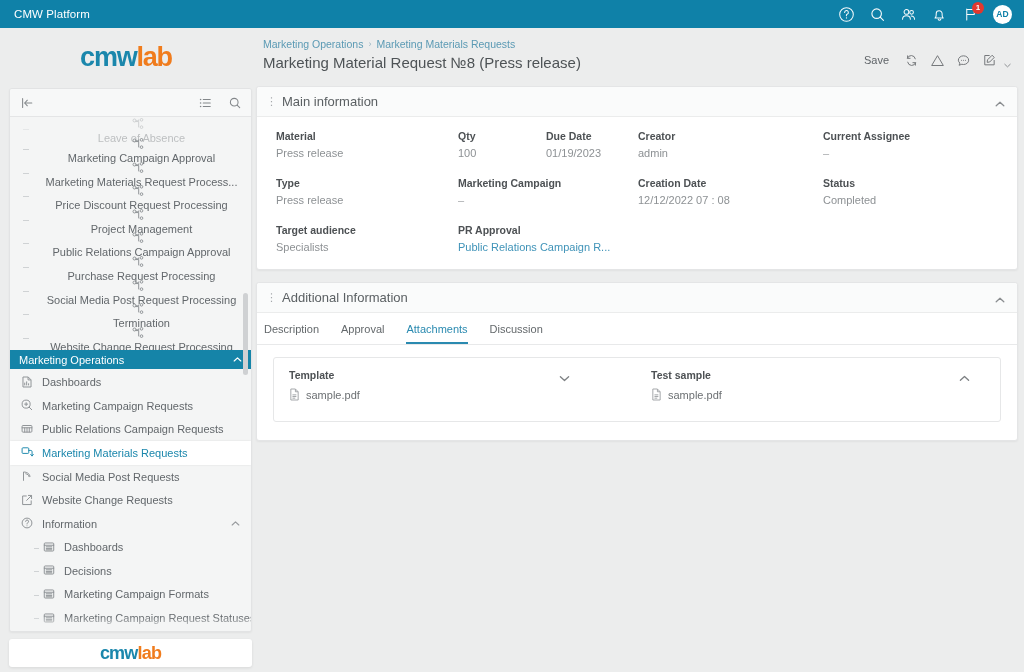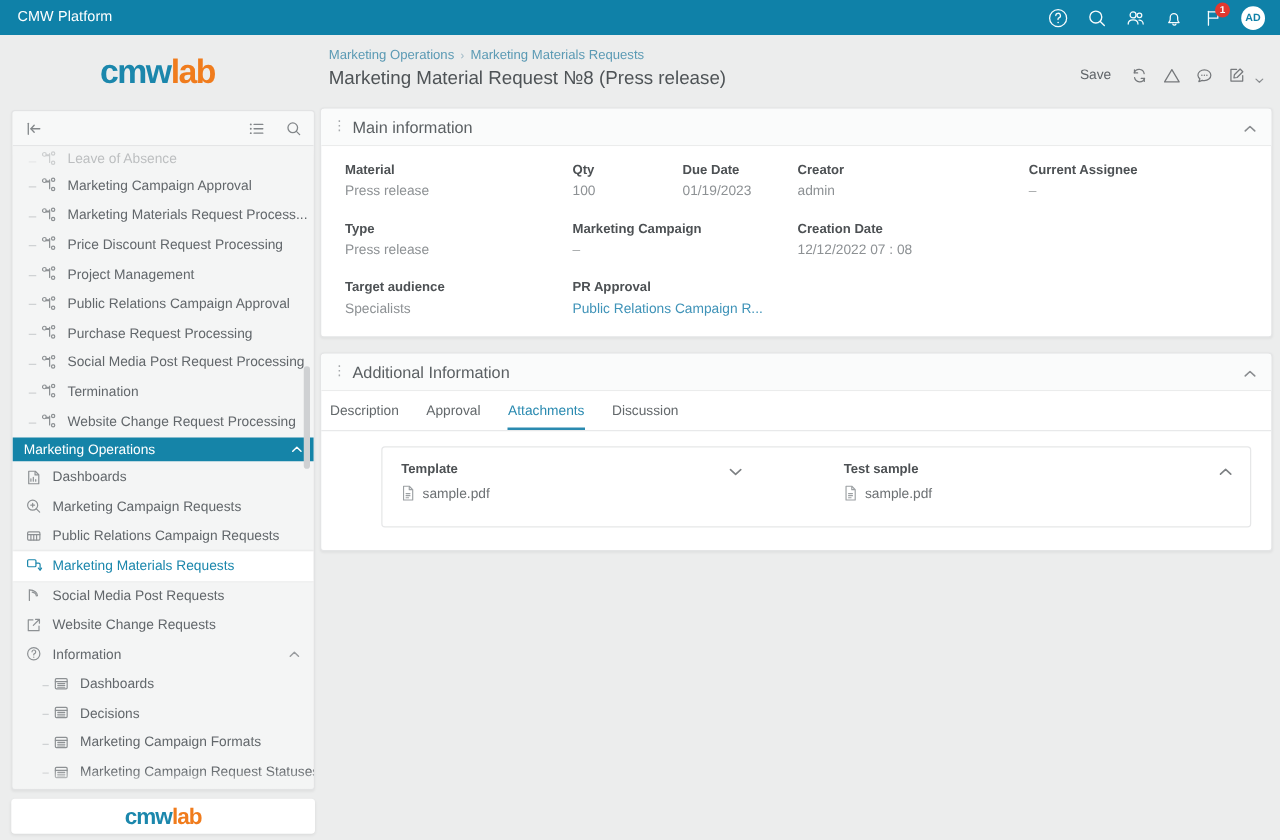--- a/index.html
+++ b/index.html
@@ -71,21 +71,21 @@
   .side-toolbar .sp { margin-left: auto; }
   .sticon { width: 14px; height: 14px; display: block; color: #83878a; }
   .side-list { position: relative; height: 515px; }
 
   .si {
     display: flex; align-items: center; height: 23.6px; font-size: 11px;
     color: #62676b; padding-left: 10px; white-space: nowrap; position: relative;
   }
   .si .ico { width: 15px; height: 15px; margin-right: 7px; flex: none; color: #8d9194; }
   .si .ico svg { display: block; }
-  .si.child { padding-left: 22px; }
+  .si.child { padding-left: 22px; flex-direction: column; }
   .si.child2 { padding-left: 32px; }
   .si .tdash {
     position: absolute; left: 13px; width: 6px; border-top: 1px solid #cfd2d4; top: 12px;
   }
   .si .tdash2 {
     position: absolute; left: 24px; width: 5px; border-top: 1px solid #cfd2d4; top: 12px;
   }
   .si.selected { background: #ffffff; color: #1b87ac; box-shadow: 0 0 2px rgba(0,0,0,.10); }
   .si.selected .ico { color: #1b87ac; }
   .si.group {
@@ -143,21 +143,21 @@
   .fval { font-size: 11px; color: #8d9194; }
   .fval.link { color: #3f93b8; cursor: pointer; }
   .fval.dash { color: #a6a9ab; }
 
   
   .tabs { display: flex; padding: 10px 0 0 7px; gap: 22px; border-bottom: 1px solid #e8e9ea; }
   .tab { font-size: 11px; color: #63686b; padding-bottom: 7px; border-bottom: 2px solid transparent; }
   .tab.active { color: #2a8ab0; border-bottom-color: #2a8ab0; }
 
   .att-wrap { padding: 12px 16px 18px 16px; }
-  .att-box { border: 1px solid #e6e7e8; border-radius: 3px; padding: 11px 0 20px 0; display: flex; margin-left: 32px; }
+  .att-box { border: 1px solid #e6e7e8; border-radius: 3px; padding: 11px 0 20px 0; display: flex; }
   .att-col { position: relative; }
   .att-col.a { width: 355px; padding-left: 15px; }
   .att-col.b { width: 355px; padding-left: 22px; }
   .att-title { font-size: 10.5px; font-weight: bold; color: #4d5154; margin-bottom: 7px; }
   .att-file { display: flex; align-items: center; gap: 6px; font-size: 11px; color: #6c7073; }
   .att-file .fico { width: 11px; height: 13px; color: #9ca0a3; display: block; }
   .att-col .chev {
     position: absolute; top: 2px; color: #7d8083; width: 13px; height: 13px;
   }
   .att-col.a .chev { right: 58px; }
@@ -610,20 +610,24 @@
           <div class="fval">Press release</div>
         </div>
         <div class="fcell" style="width:180px">
           <div class="flabel">Marketing Campaign</div>
           <div class="fval dash">–</div>
         </div>
         <div class="fcell" style="width:185px">
           <div class="flabel">Creation Date</div>
           <div class="fval">12/12/2022   07 : 08</div>
         </div>
+        <div class="fcell" style="width:150px">
+          <div class="flabel">Status</div>
+          <div class="fval">Completed</div>
+        </div>
       </div>
 
       <div class="frow">
         <div class="fcell" style="width:182px">
           <div class="flabel">Target audience</div>
           <div class="fval">Specialists</div>
         </div>
         <div class="fcell" style="width:300px">
           <div class="flabel">PR Approval</div>
           <div class="fval link">Public Relations Campaign R...</div>

